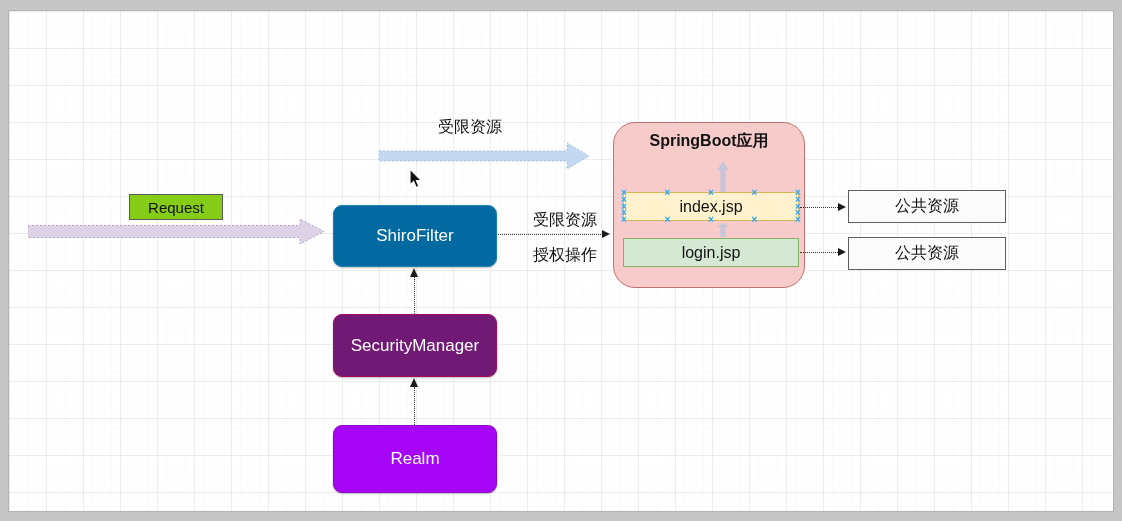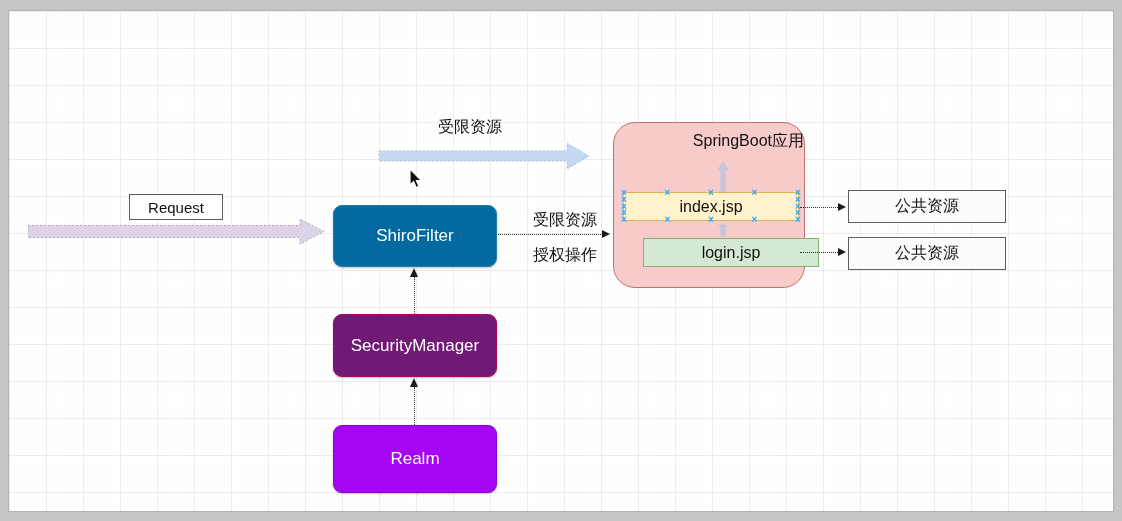--- a/index.html
+++ b/index.html
@@ -16,30 +16,30 @@
     background-size:37px 37px,37px 37px,9.25px 9.25px,9.25px 9.25px;}
   .abs{position:absolute;}
   .txt{color:#111;font-size:16px;text-align:center;white-space:nowrap;}
   .node{display:flex;align-items:center;justify-content:center;
         box-sizing:border-box;text-align:center;}
   .rounded{border-radius:9px;color:#fff;font-size:17px;
         box-shadow:0 1px 2px rgba(0,0,0,0.25);}
   #shiro{left:333px;top:205px;width:164px;height:62px;background:#0369a1;border:1px solid #1d7fb5;}
   #secmgr{left:333px;top:314px;width:164px;height:63px;background:#701a75;border:1px solid #a90759;}
   #realm{left:333px;top:425px;width:164px;height:68px;background:#a605f6;border:1px solid #8a04cc;}
-  #request{left:129px;top:194px;width:94px;height:26px;background:#ffffff;
+  #request{left:129px;top:194px;width:94px;height:26px;background:#84cc16;
     border:1px solid #5a5a5a;font-size:15px;color:#111;}
   #springboot{left:613px;top:122px;width:190px;height:164px;background:#f7cbca;
     border:1.5px solid #c0706d;border-radius:22px;}
-  #springboot .title{position:absolute;left:0;top:8px;width:100%;text-align:right;
-    font-size:16px;color:#111;}
+  #springboot .title{position:absolute;left:0;top:8px;width:100%;text-align:center;
+    font-size:16px;color:#111;font-weight:bold;}
   .jsp{position:absolute;left:9px;width:174px;height:27px;display:flex;
     align-items:center;justify-content:center;font-size:16px;color:#111;box-sizing:content-box;}
   #indexjsp{top:69px;background:#fff2cc;border:1px solid #d6b656;}
-  #loginjsp{top:115px;background:#d5e8d4;border:1px solid #82b366;margin-left:20px;}
+  #loginjsp{top:115px;background:#d5e8d4;border:1px solid #82b366;}
   .res{left:848px;width:158px;height:33px;background:#fbfbfb;border:1.5px solid #5f5f5f;
     font-size:16px;color:#111;}
   #restricted{top:190px;} #public{top:237px;}
   .hdot{height:0;border-top:1.5px dotted #333;}
   .vdot{width:0;border-left:1.5px dotted #333;}
   .ah-right{width:0;height:0;border-top:4px solid transparent;
     border-bottom:4px solid transparent;border-left:8px solid #1a1a1a;}
   .ah-up{width:0;height:0;border-left:4.5px solid transparent;
     border-right:4.5px solid transparent;border-bottom:9px solid #1a1a1a;}
   .handle{position:absolute;color:#2fa3e8;font-size:10px;font-weight:bold;

